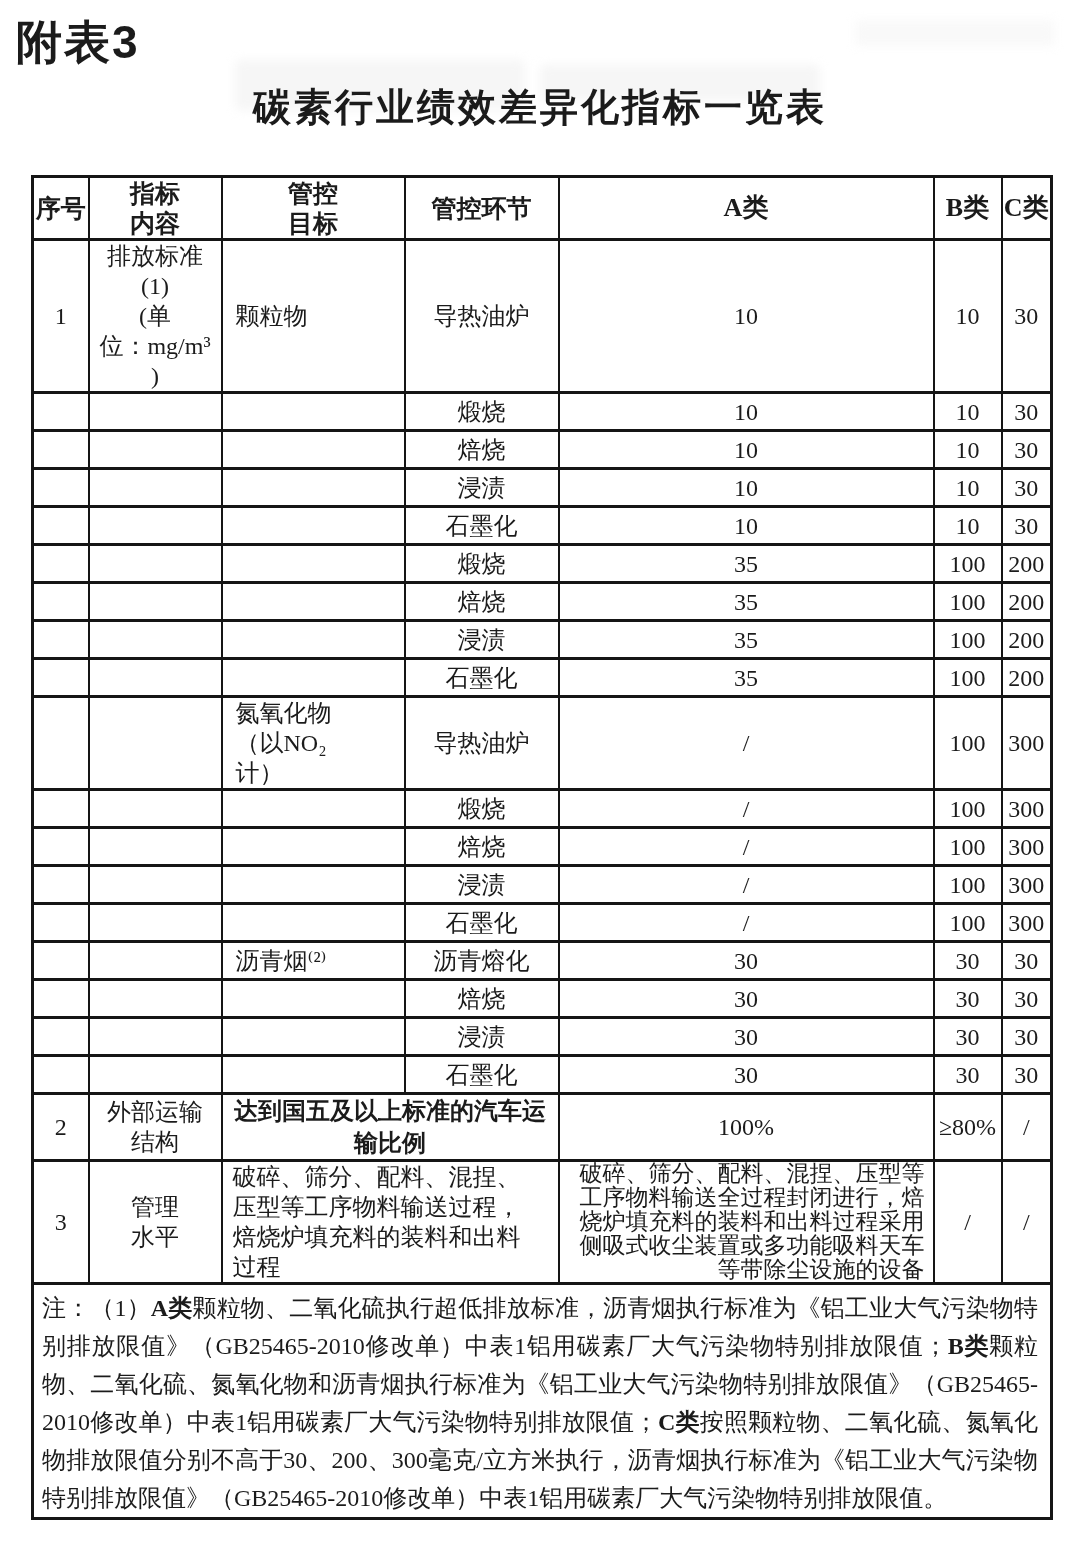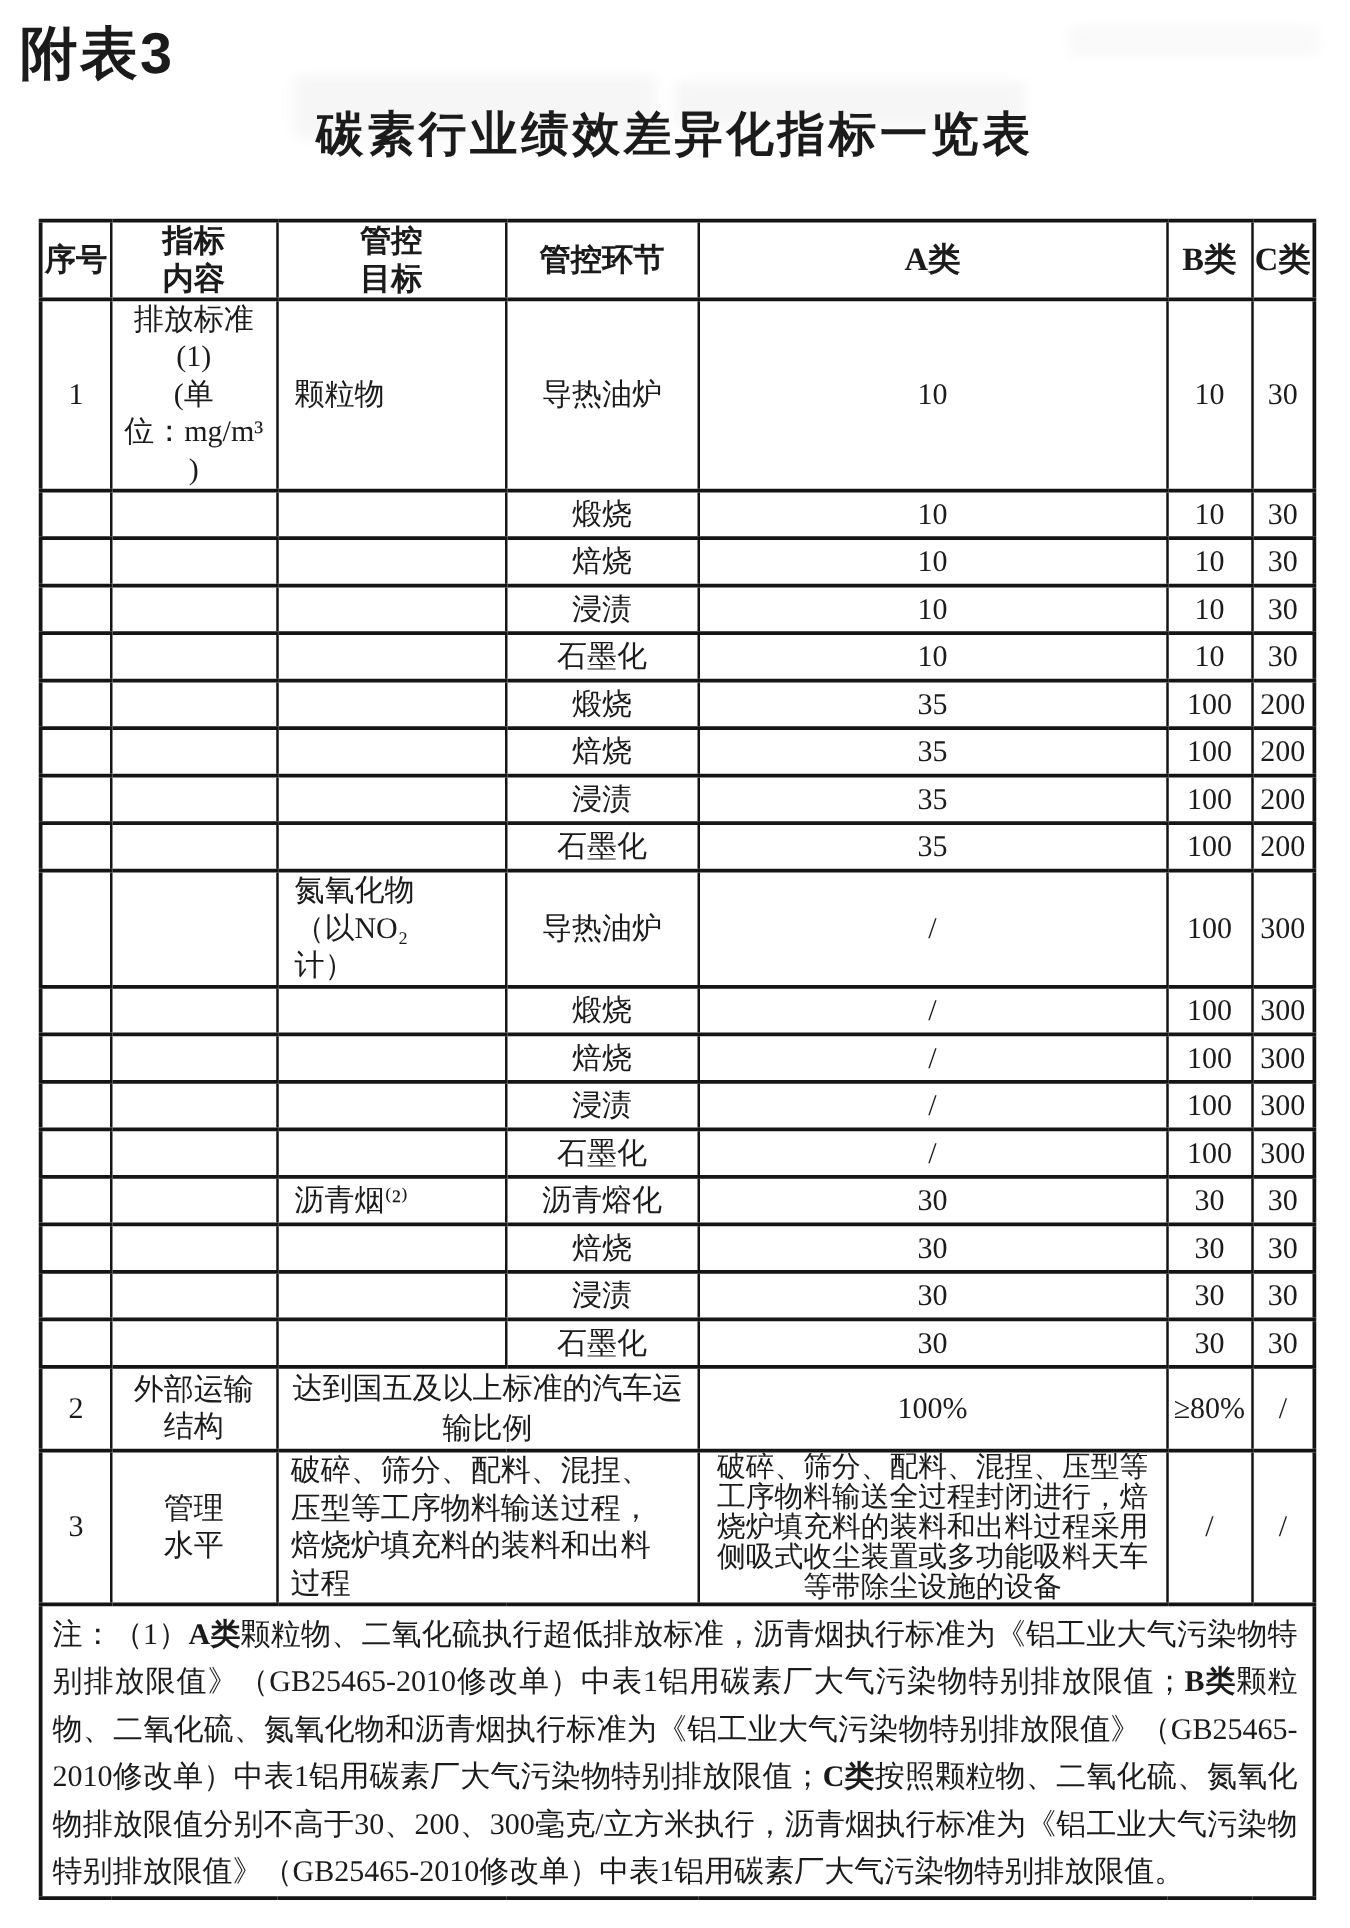--- a/index.html
+++ b/index.html
@@ -51,24 +51,24 @@
   th{
     font-family:"Liberation Sans","DejaVu Sans",sans-serif;
     font-weight:bold;
     font-size:25px;
     white-space:pre-line;
   }
   th.latin{font-family:"Liberation Serif","DejaVu Serif",serif;font-size:26px;}
   .pre{white-space:pre-line;}
   td.c-target{text-align:left;padding-left:13px;margin-left:24px;}
   td.c-no,td.c-a,td.c-b,td.c-c,td.c-stage{text-align:center;}
-  td.span-center{text-align:center;line-height:32px;}
+  td.span-center{text-align:center;line-height:32px;font-weight:bold;}
   td.span-left{text-align:left;padding:0 22px 0 10px;line-height:30px;}
   td.a-long{
-    text-align:center;
+    text-align:right;
     padding:0 8px;
     font-size:23px;
     line-height:24px;
   }
   tr.note-row td{
     text-align:justify;
     vertical-align:top;
     padding:4px 12px 0 8px;
     line-height:38px;
     font-size:24px;

